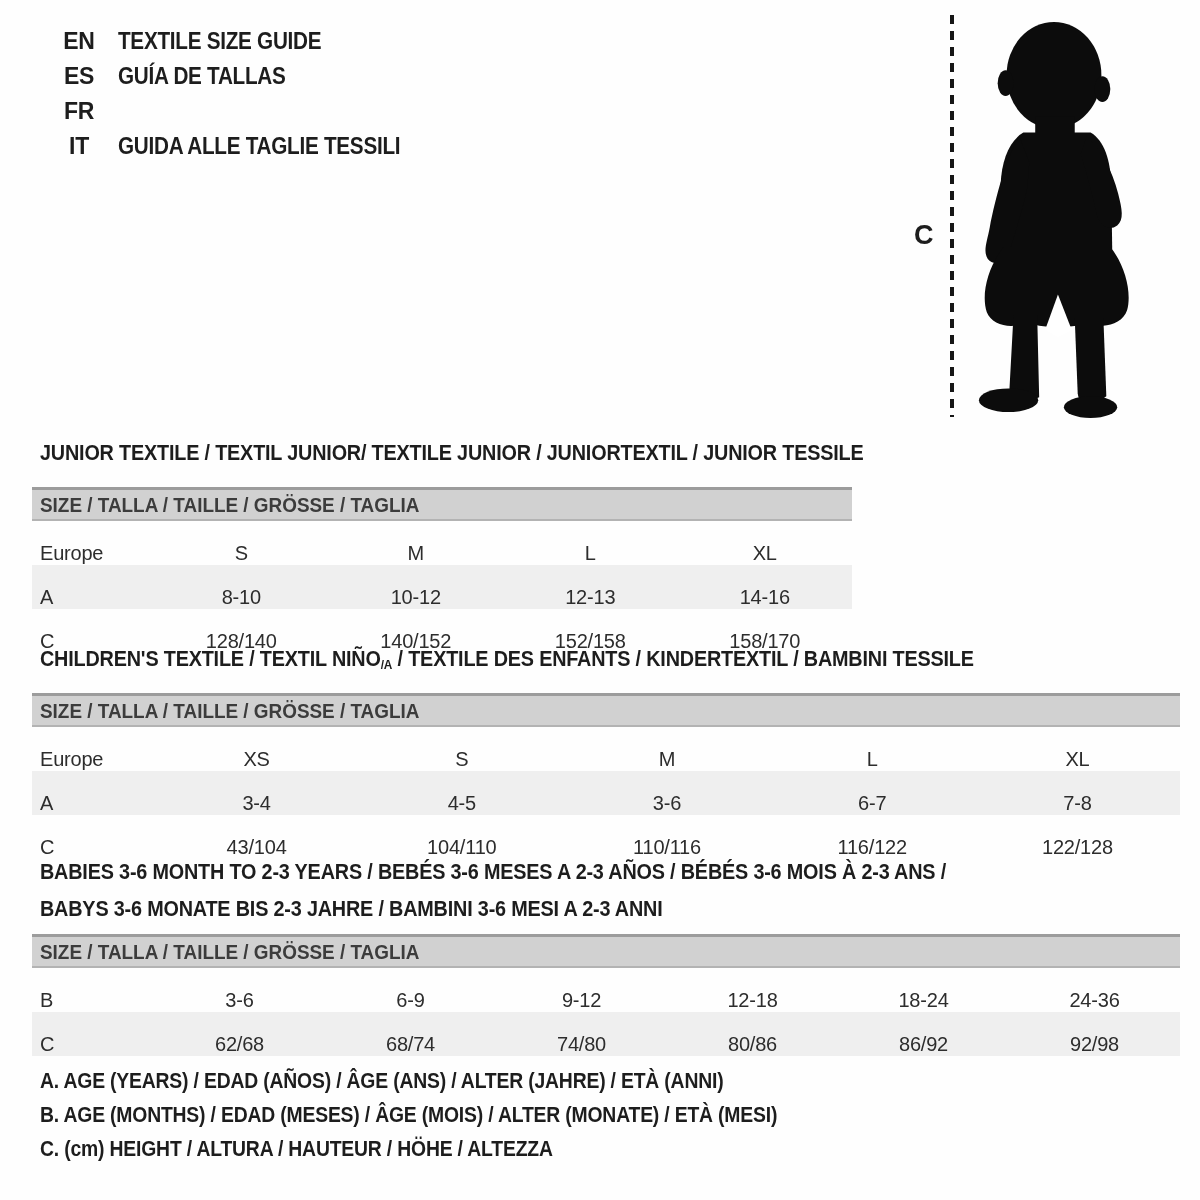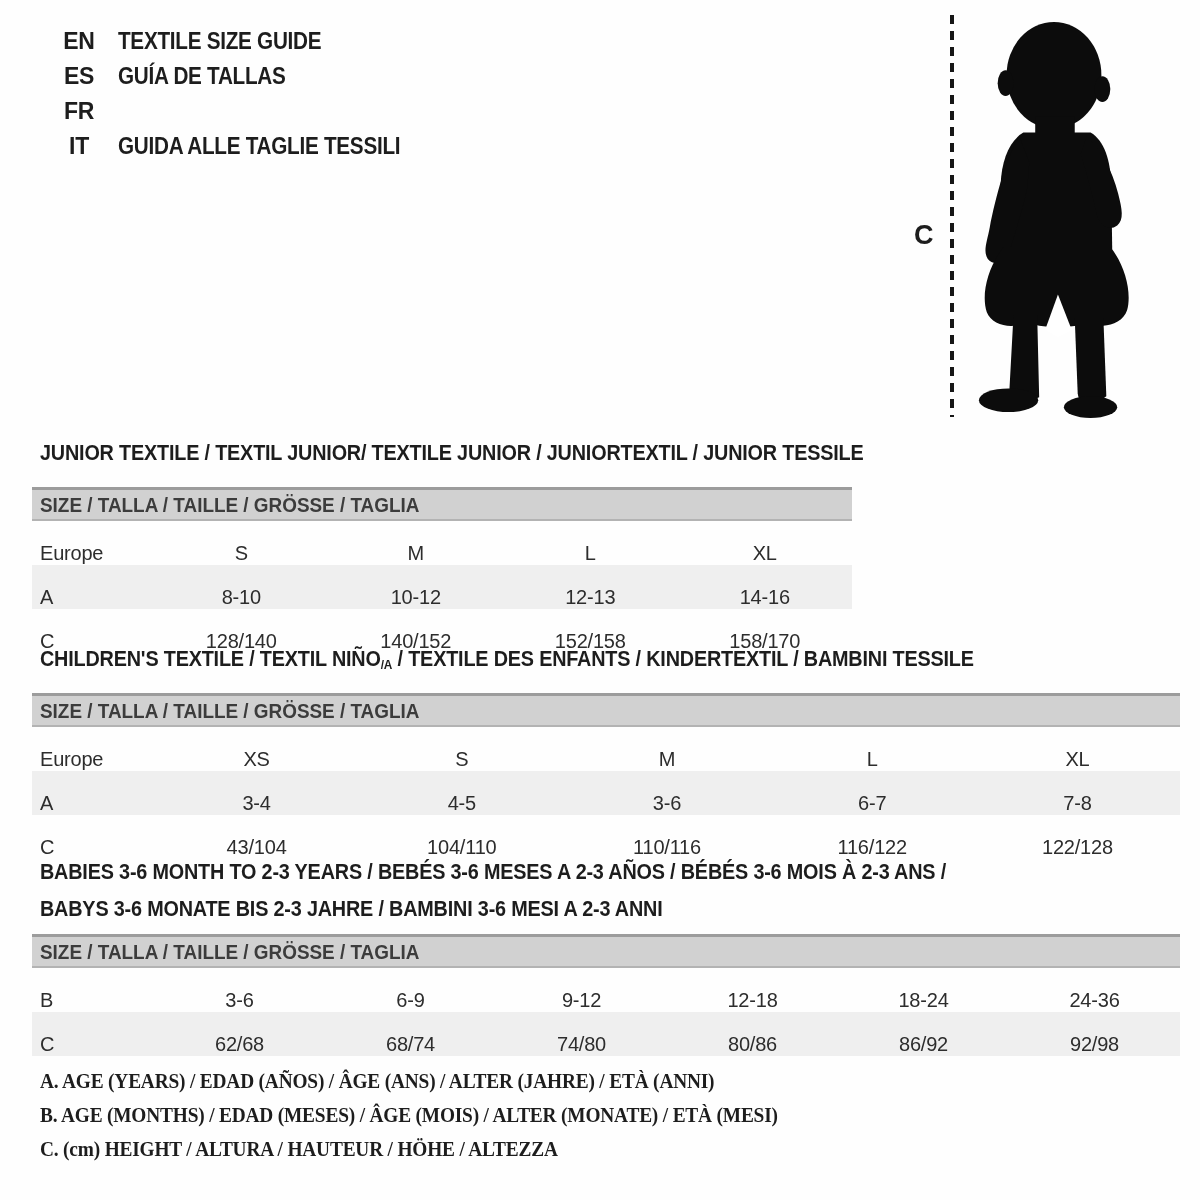--- a/index.html
+++ b/index.html
@@ -39,21 +39,21 @@
   #sec-babies .size-bar{margin-top:7px;}
 
   .t-row{display:flex;align-items:flex-end;height:44px;font-size:20px;color:#2d2d2d;letter-spacing:-0.2px;}
   .t-label{flex:0 0 122px;padding-left:8px;box-sizing:border-box;text-align:left;}
   .t-cell{flex:1;text-align:center;}
   .row-shaded{background:#efefef;}
   .row-plain{background:transparent;}
 
   
   .legend{position:absolute;left:40px;top:1064px;}
-  .legend-line{font-size:21.5px;font-weight:bold;line-height:34px;letter-spacing:-0.2px;font-family:Liberation Serif, serif;}
+  .legend-line{font-size:21.5px;font-weight:bold;line-height:34px;letter-spacing:-0.2px;}
 </style>
 </head>
 <body>
 
 <div class="lang-block">
     <div class="lang-row">
       <span class="lang-code">EN</span>
       <span class="lang-label"><span class="cond">TEXTILE SIZE GUIDE</span></span>
     </div>
     <div class="lang-row">

